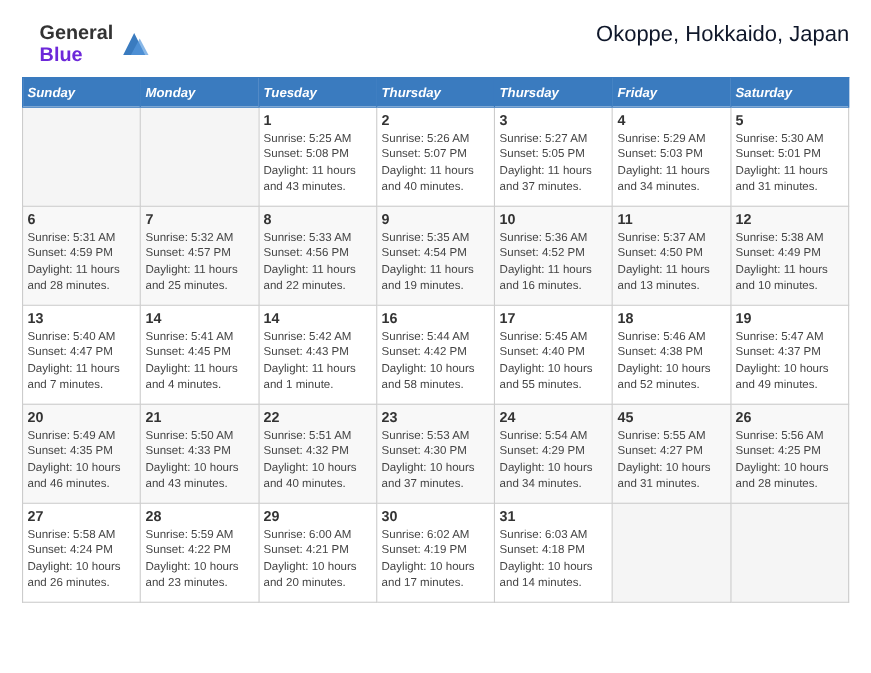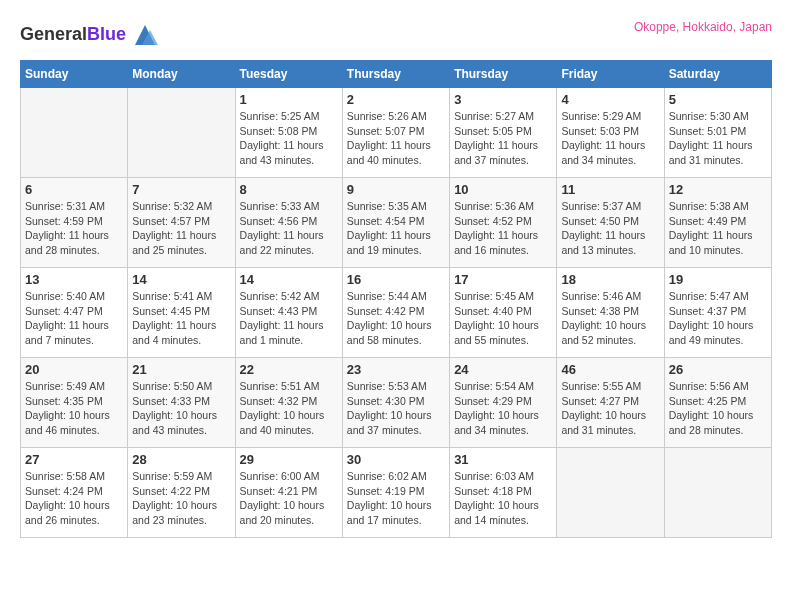--- a/index.html
+++ b/index.html
@@ -15,21 +15,23 @@
       justify-content: space-between;
       align-items: flex-start;
       margin-bottom: 10px;
     }
     .logo {
       display: flex;
       align-items: center;
     }
     .logo-text {
       display: flex;
+      flex-direction: column;
       line-height: 1.1;
+      margin-left: 16px;
     }
     .logo-general {
       font-size: 18px;
       font-weight: bold;
       color: #333;
     }
     .logo-blue {
       font-size: 18px;
       font-weight: bold;
       color: #6d28d9;
@@ -41,36 +43,37 @@
     }
     .title-area {
       text-align: right;
     }
     .month-title {
       font-size: 36px;
       font-weight: bold;
       color: #333;
     }
     .location {
-      font-size: 12px;
-      color: #ec4899;
+      font-size: 20px;
+      color: #0f172a;
     }
     .calendar {
       width: 100%;
       border-collapse: collapse;
       font-size: 11px;
     }
     .calendar th {
       background-color: #3a7bbf;
       color: #fff;
       padding: 6px 4px;
       text-align: left;
       font-size: 12px;
       font-weight: bold;
       border: 1px solid #3a7bbf;
+      font-style: italic;
     }
     .calendar td {
       border: 1px solid #ccc;
       vertical-align: top;
       padding: 4px;
       width: calc(100% / 7);
       height: 90px;
       background: #fff;
     }
     .calendar td.empty {
@@ -223,21 +226,21 @@
         </td>
         <td>
           <span class="day-number">23</span>
           <div class="day-info">Sunrise: 5:53 AM<br>Sunset: 4:30 PM<br>Daylight: 10 hours and 37 minutes.</div>
         </td>
         <td>
           <span class="day-number">24</span>
           <div class="day-info">Sunrise: 5:54 AM<br>Sunset: 4:29 PM<br>Daylight: 10 hours and 34 minutes.</div>
         </td>
         <td>
-          <span class="day-number">46</span>
+          <span class="day-number">45</span>
           <div class="day-info">Sunrise: 5:55 AM<br>Sunset: 4:27 PM<br>Daylight: 10 hours and 31 minutes.</div>
         </td>
         <td>
           <span class="day-number">26</span>
           <div class="day-info">Sunrise: 5:56 AM<br>Sunset: 4:25 PM<br>Daylight: 10 hours and 28 minutes.</div>
         </td>
       </tr>
       <tr>
         <td>
           <span class="day-number">27</span>

